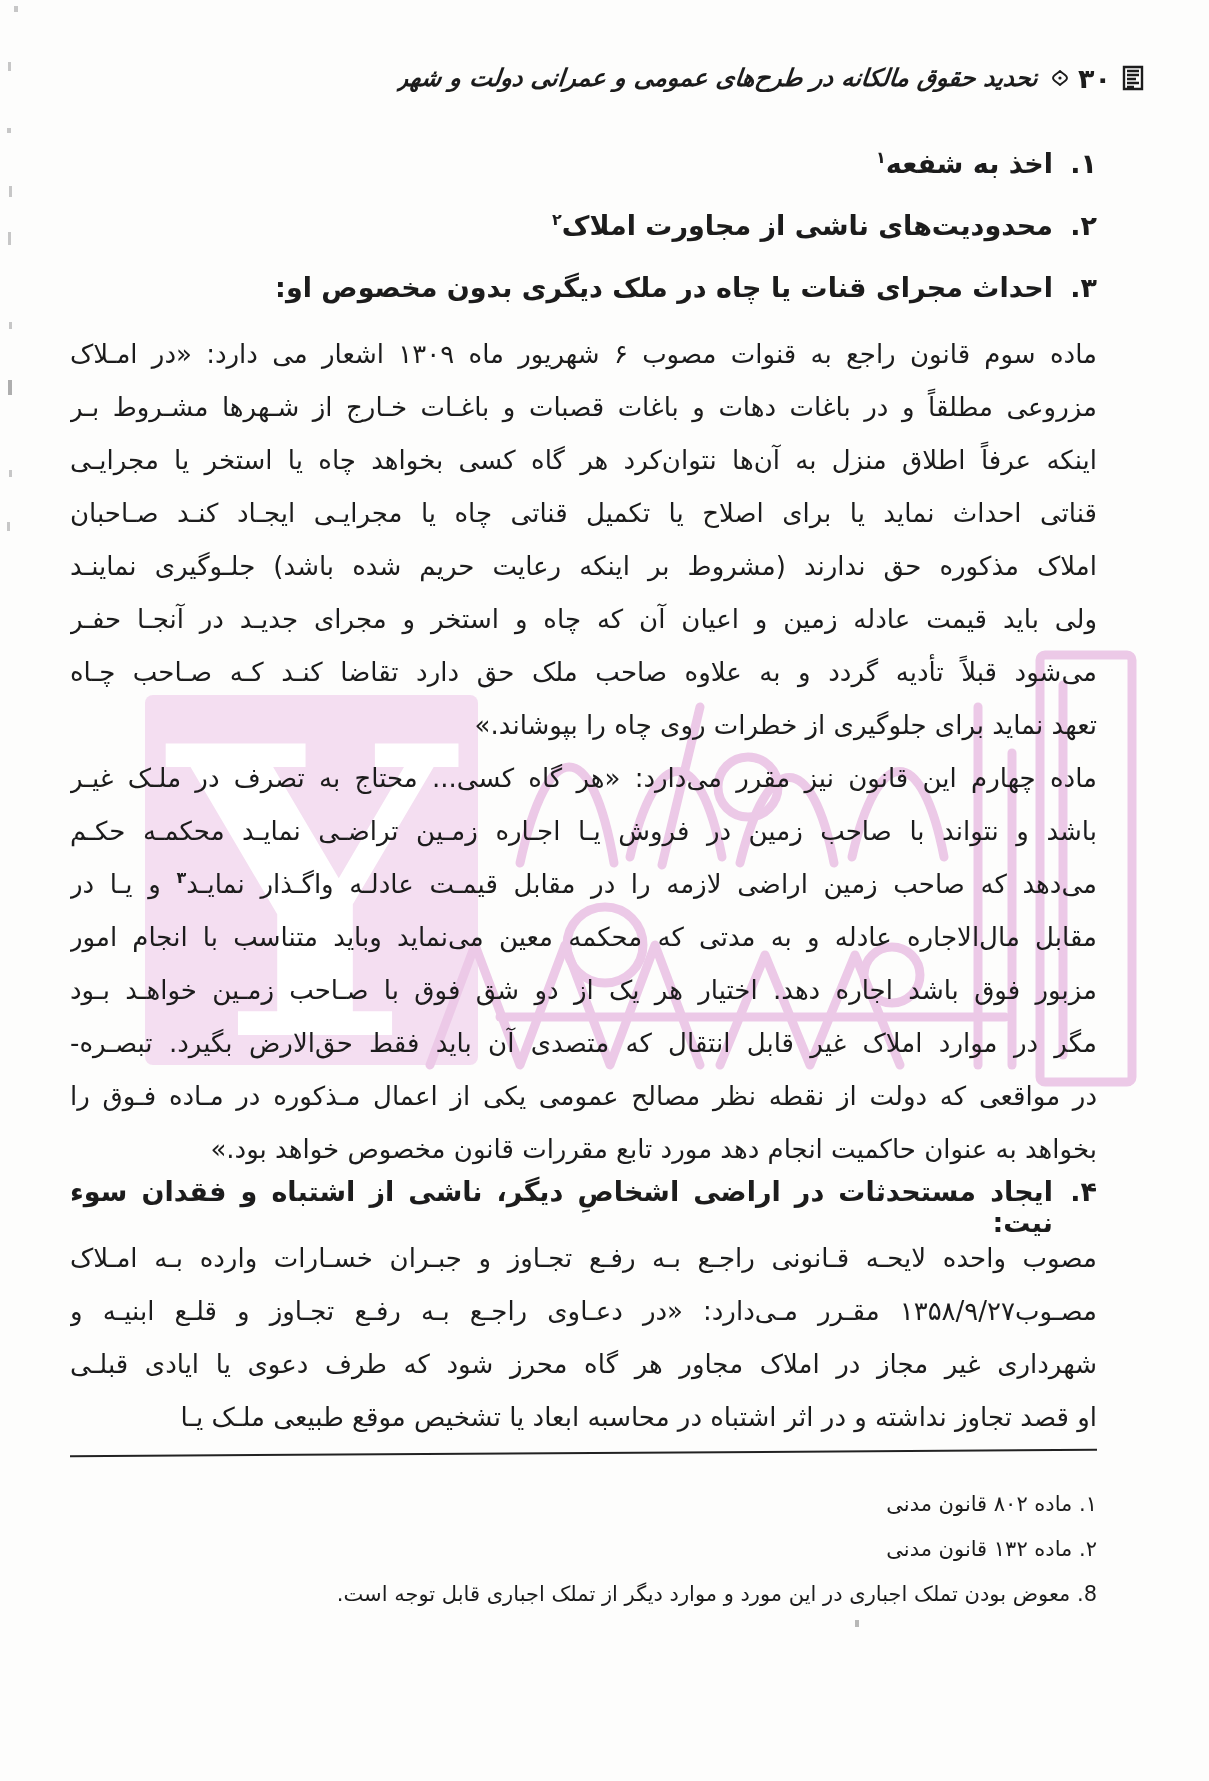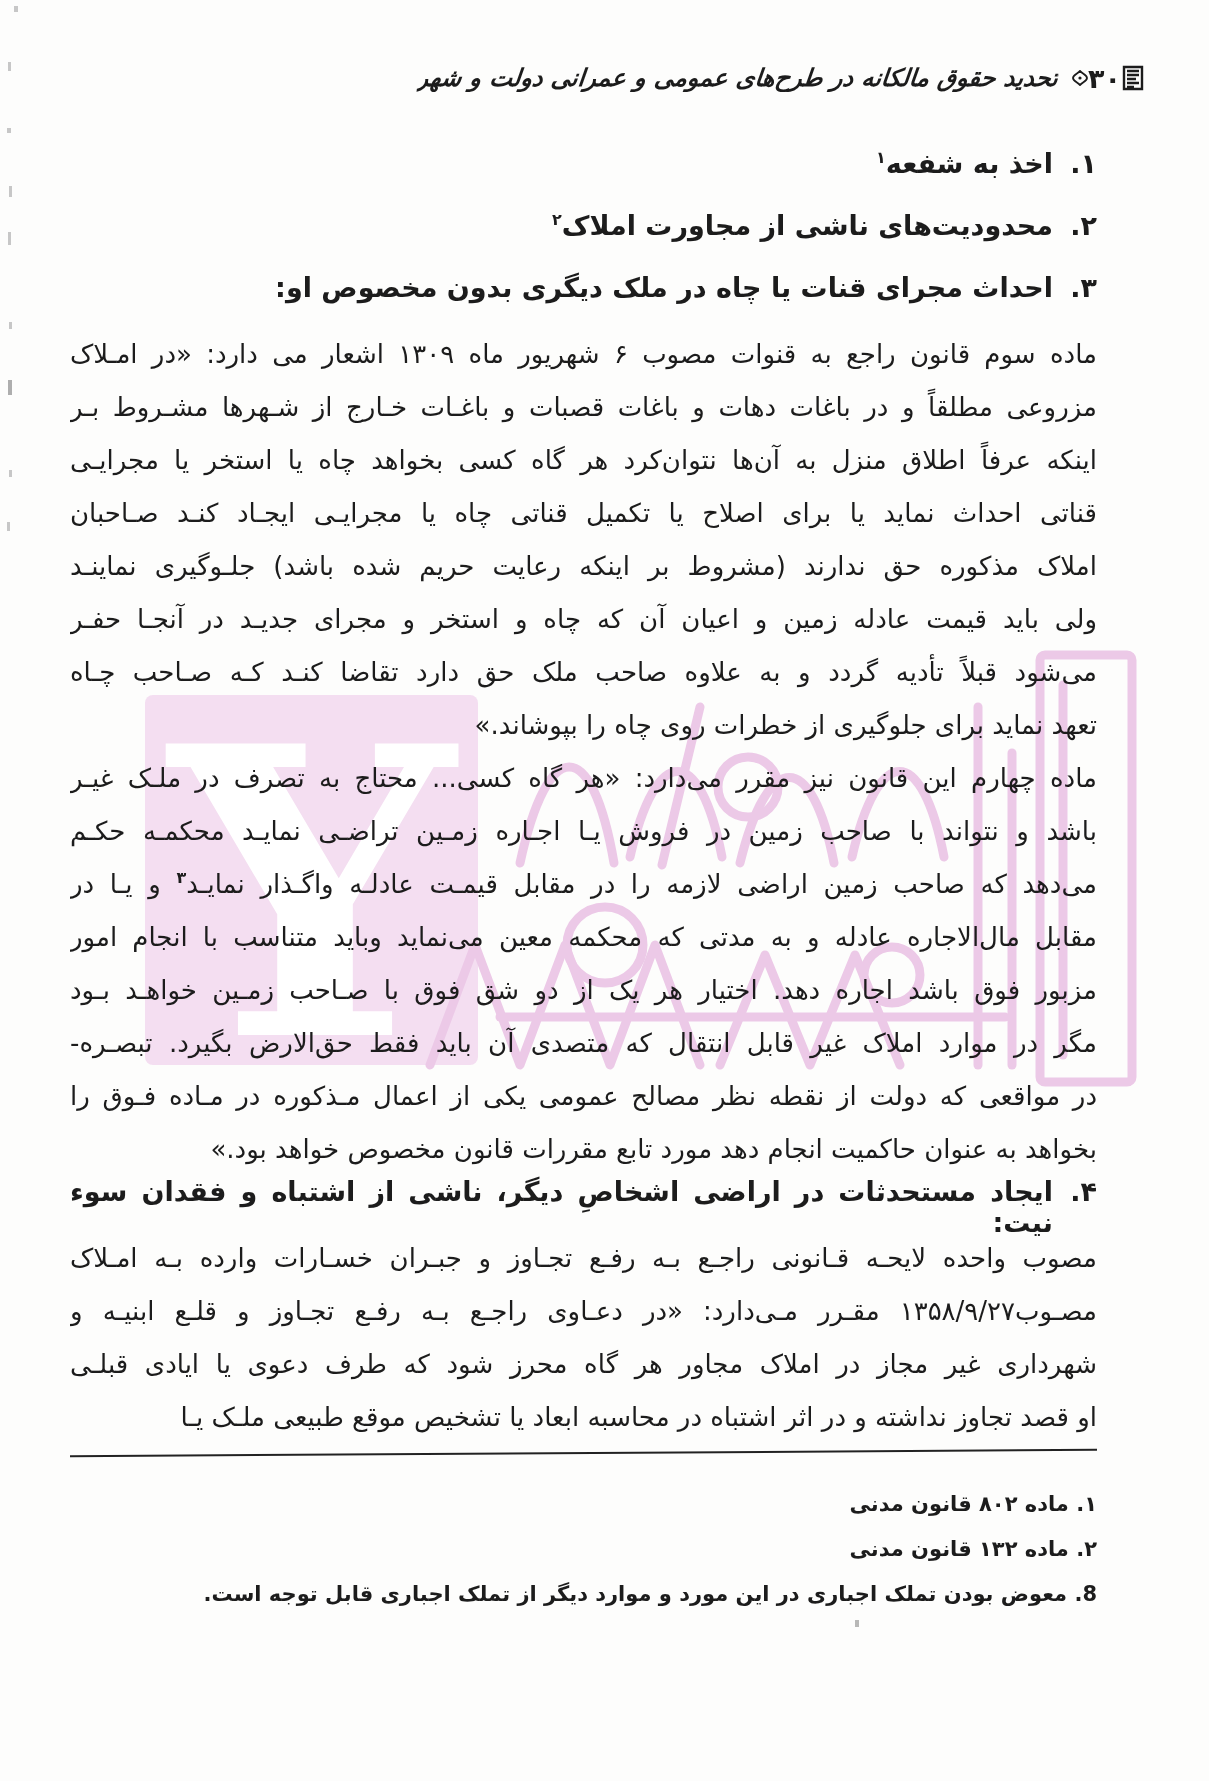--- a/index.html
+++ b/index.html
@@ -12,21 +12,21 @@
     font-family:"DejaVu Sans", sans-serif;
     color:#1c1c1c;
     direction:rtl;
   }
   
   .header{
     position:absolute;top:46px;right:64px;left:64px;height:64px;
     display:flex;flex-direction:row;align-items:center;justify-content:flex-start;
     direction:rtl;gap:14px;white-space:nowrap;
   }
-  .pnum-cluster{display:flex;align-items:center;direction:rtl;}
+  .pnum-cluster{display:flex;align-items:center;gap:10px;direction:rtl;}
   .page-number{font-size:27px;font-weight:bold;letter-spacing:1px;}
   .ornament{display:inline-block;line-height:0;}
   .page-title{
     font-size:24px;font-style:italic;font-weight:600;
     transform:skewX(-6deg);letter-spacing:-0.5px;
     white-space:nowrap;overflow:hidden;max-width:640px;
   }
   
   .watermark{position:absolute;top:645px;left:100px;width:1040px;height:460px;z-index:0;}
   
@@ -45,21 +45,21 @@
   }
   .line.short{text-align:right;text-align-last:right;}
   .u{border-bottom:8px solid #ef4444;padding-bottom:14px;}
   
   .fn-rule{
     position:absolute;left:70px;right:112px;top:1452px;height:2px;
     background:#222;transform:rotate(-0.35deg);z-index:1;
   }
   .footnotes{
     position:absolute;top:1482px;left:70px;right:112px;z-index:1;
-    direction:rtl;font-size:21px;font-weight:bold;
+    direction:rtl;font-size:21px;
   }
   .footnote-line{height:45px;line-height:45px;text-align:right;white-space:nowrap;overflow:hidden;}
   
   .noise{position:absolute;background:#9a9a9a;opacity:.55;z-index:2;}
 </style>
 </head>
 <body>
 
 <div class="page">
 

